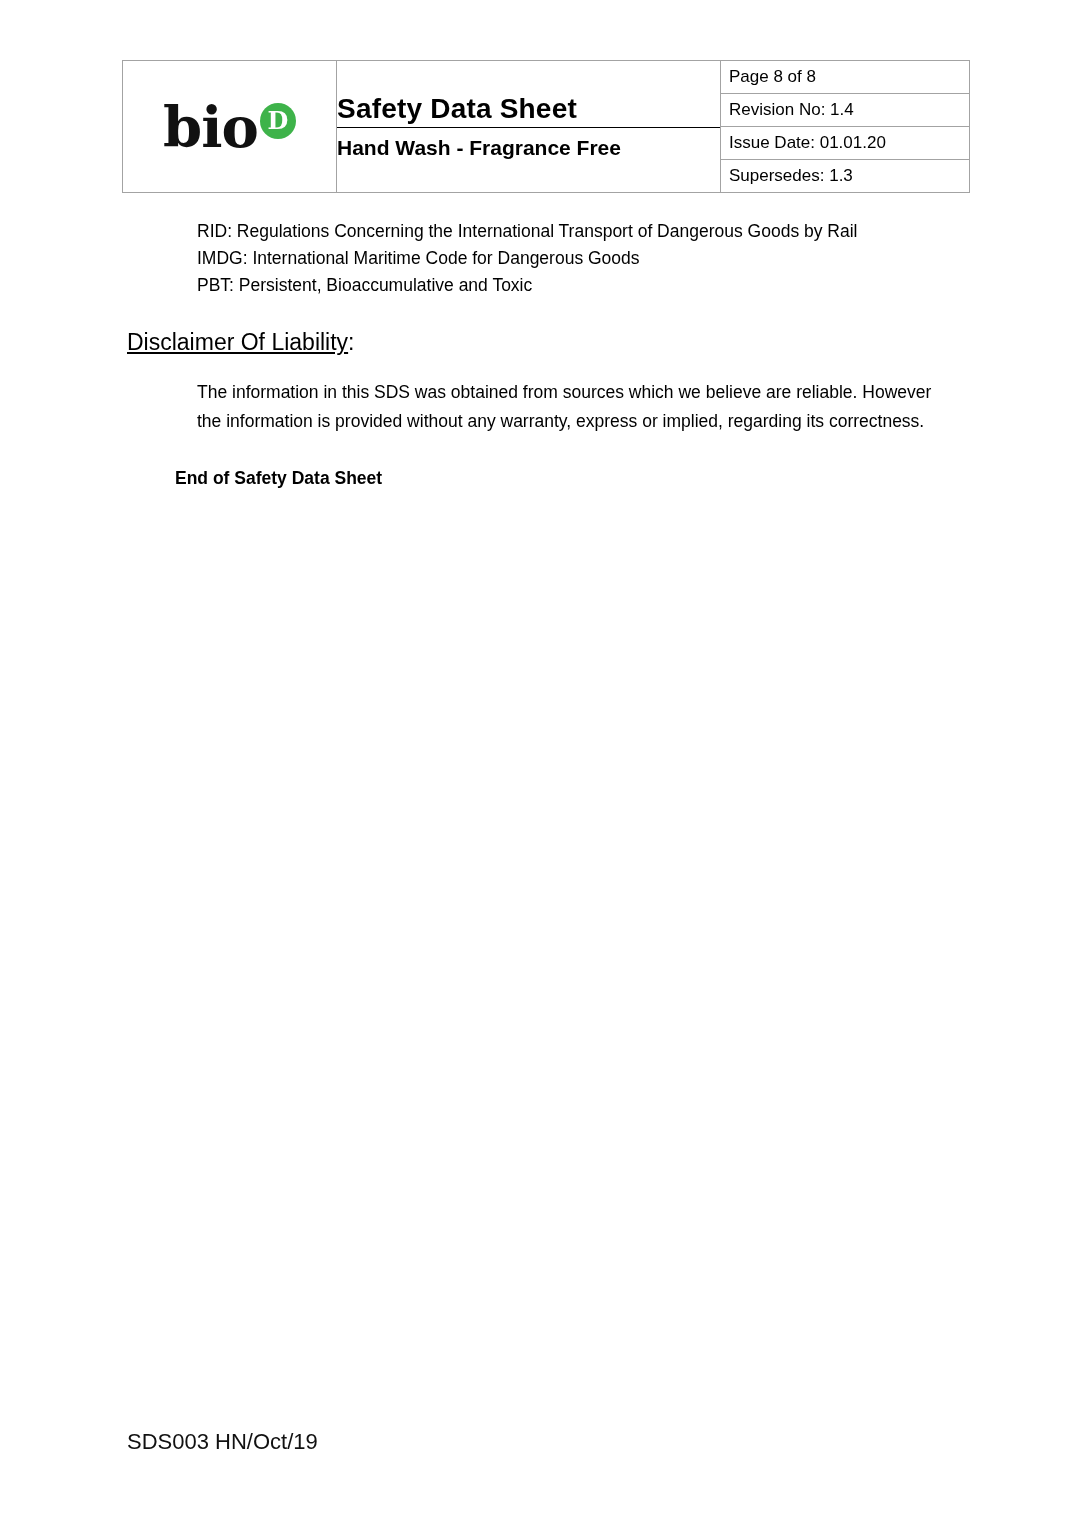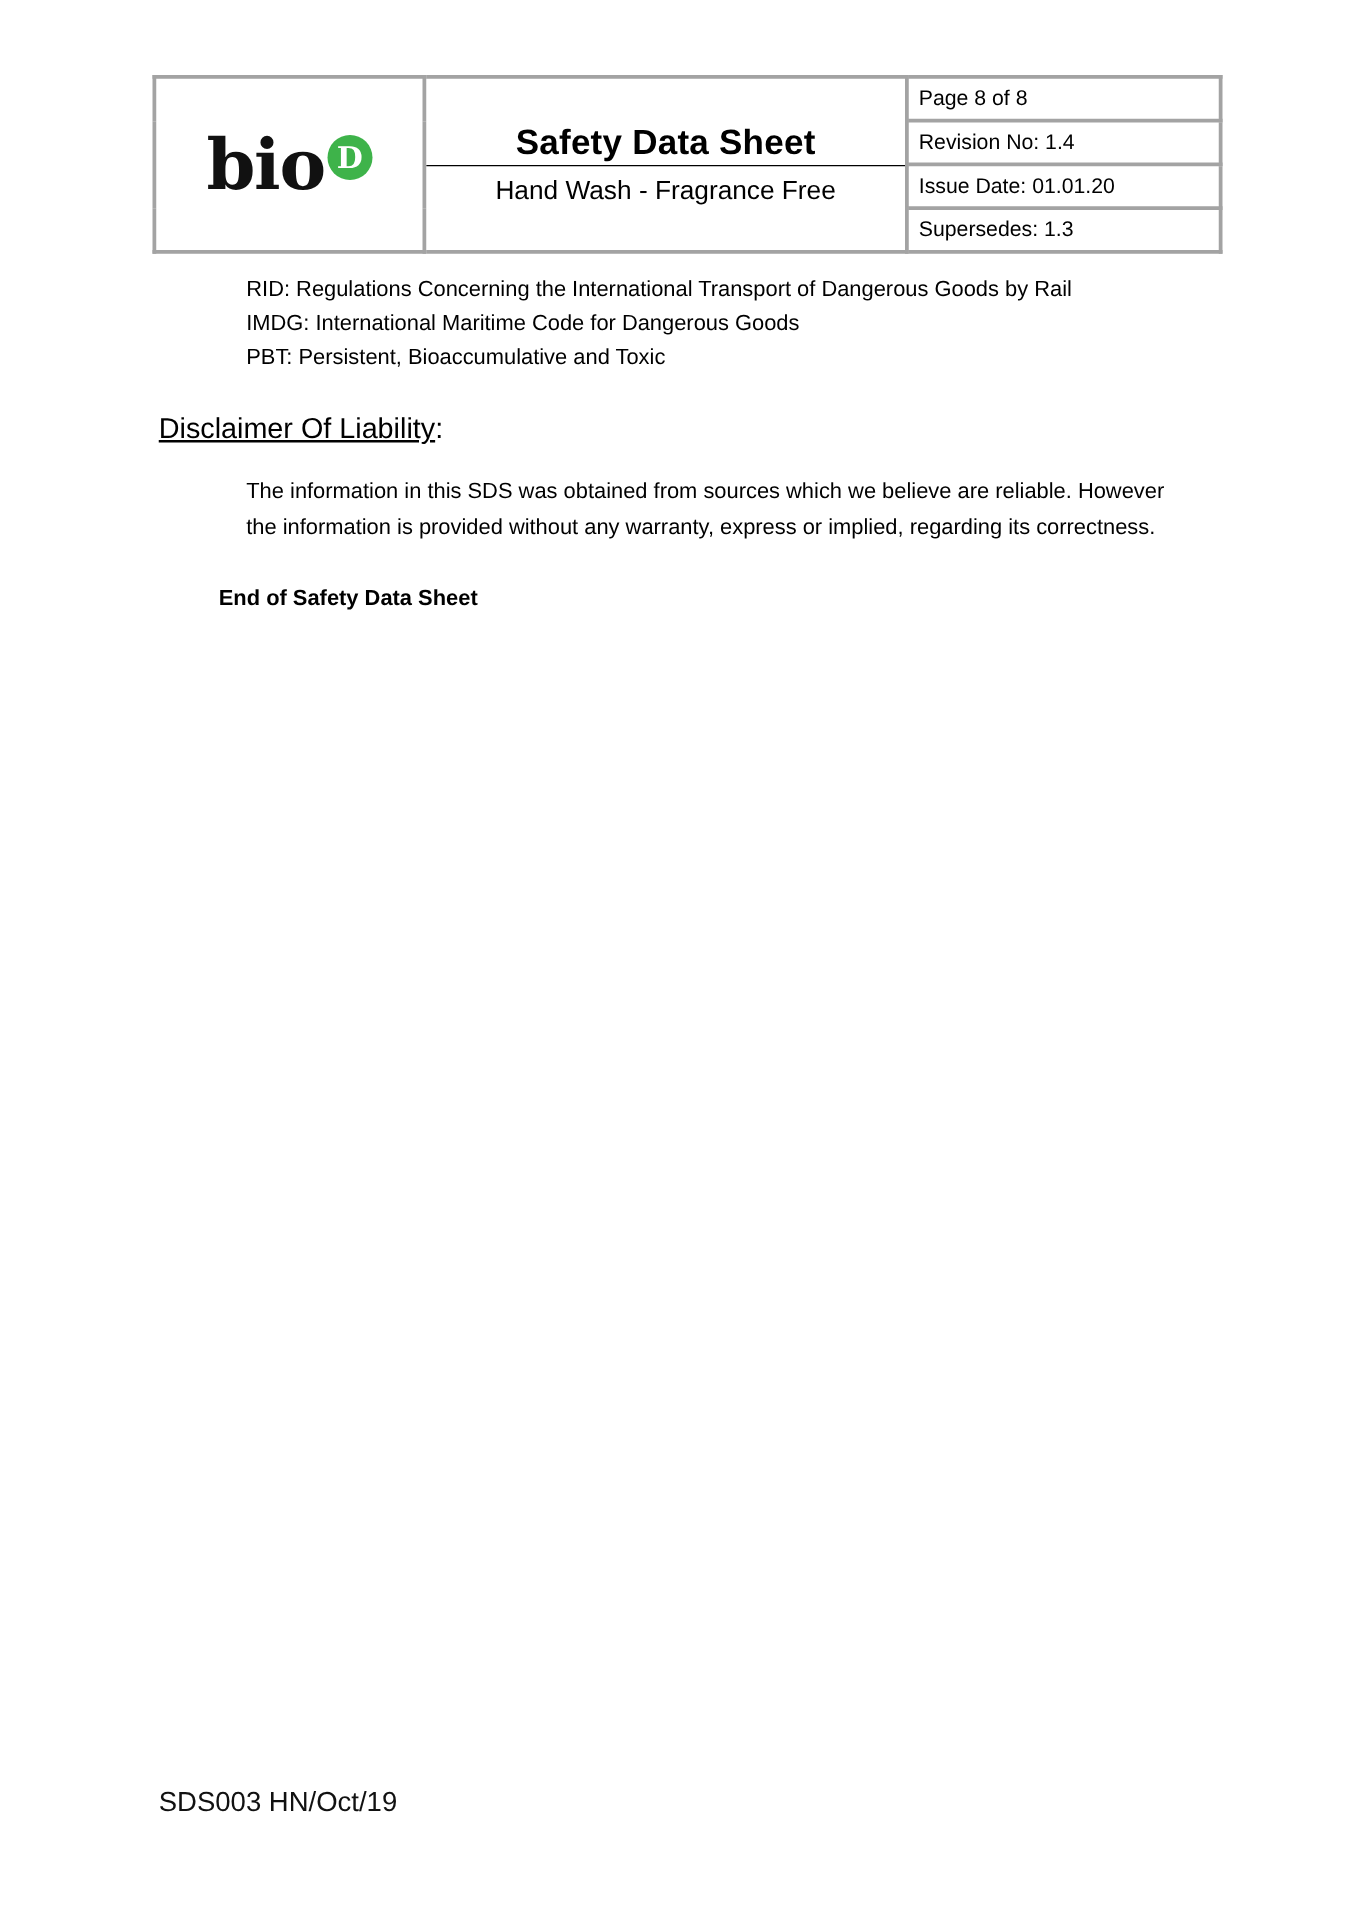--- a/index.html
+++ b/index.html
@@ -27,33 +27,32 @@
   
   .header-table {
     position: absolute;
     left: 122px;
     top: 60px;
     width: 836px;
     border-collapse: collapse;
     table-layout: fixed;
   }
   .header-table td {
-    border: 3px solid #a3a3a3;
+    border: 1px solid #a3a3a3;
     padding: 0;
     vertical-align: middle;
     margin-left: 20px;
   }
   .cell-logo {
     width: 213px;
     height: 113px;
     text-align: center;
   }
   .cell-title {
     width: 383px;
-    text-align: center;
   }
   .cell-meta {
     width: 240px;
     height: 28px;
     padding: 2px 0 2px 8px !important;
     font-size: 17px;
     line-height: 1.2;
     white-space: nowrap;
   }
 
@@ -91,21 +90,21 @@
   }
 
   .doc-title {
     font-size: 28px;
     font-weight: 700;
     letter-spacing: 0.2px;
     padding: 10px 0 2px 0;
   }
   .doc-subtitle {
     font-size: 21px;
-    font-weight: 400;
+    font-weight: 700;
     padding: 8px 0 10px 0;
   }
   .title-divider {
     border: 0;
     border-top: 1px solid #000;
     margin: 0;
     width: 100%;
   }
 
   

